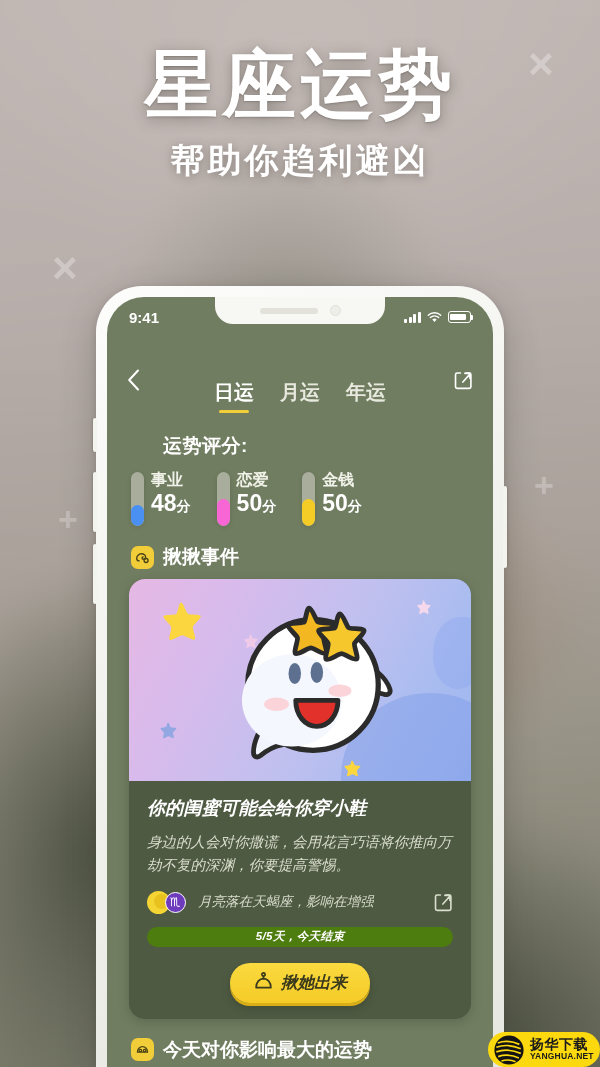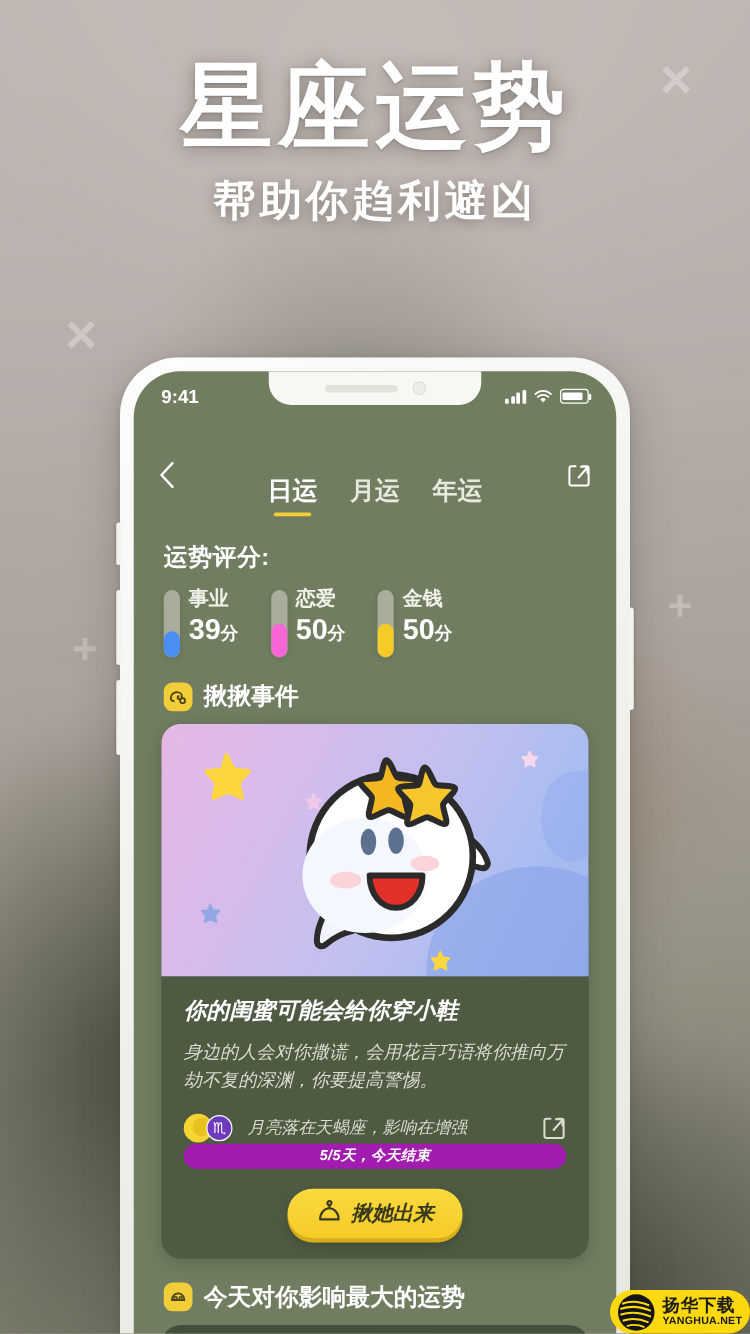--- a/index.html
+++ b/index.html
@@ -107,21 +107,21 @@
          padding-bottom:7px; }
   .tab.active { color:#fff; font-weight:700; }
   .tab.active::after {
     content:""; position:absolute; left:50%; transform:translateX(-50%);
     bottom:0; width:30px; height:3.5px; border-radius:2px; background:#f2cd3a;
   }
   #share-top { width:30px; display:flex; justify-content:flex-end; }
 
   
   #score-sec { padding:14px 24px 0 24px; color:#fff; }
-  #score-label { font-size:19px; font-weight:700; letter-spacing:.5px; }
+  #score-label { font-size:19px; font-weight:700; letter-spacing:.5px;margin-left:32px; }
   #meters { display:flex; gap:26px; margin-top:13px; }
   .meter { display:flex; gap:7px; }
   .gauge { width:13px; height:54px; border-radius:7px;
            background:#a9ad9c; position:relative; overflow:hidden;
            box-shadow:0 1px 5px rgba(0,0,0,.12); }
   .gauge i { position:absolute; left:0; bottom:0; width:100%; border-radius:7px; display:block; }
   .m-text { line-height:1.05; }
   .m-name { font-size:16px; font-weight:600; color:#f0f1e8; }
   .m-score { font-size:23px; font-weight:800; margin-top:2px; }
   .m-score span { font-size:14px; font-weight:600; }
@@ -147,22 +147,22 @@
   #moon-circ { position:absolute; left:0; top:0; width:23px; height:23px; border-radius:50%;
     background:#f5d534; }
   #moon-circ::after { content:""; position:absolute; left:7px; top:3px; width:15px; height:15px;
     border-radius:50%; background:#e8c31f; }
   #zod-circ { position:absolute; left:18px; top:1px; width:21px; height:21px; border-radius:50%;
     background:#6e3bbd; border:1.6px solid #fff;
     display:flex; align-items:center; justify-content:center;
     color:#fff; font-size:12px; line-height:1; }
   #moon-text { flex:1; font-size:13.5px; color:#d9ddcd; }
   #share-card { width:24px; display:flex; justify-content:flex-end; }
-  #progress { margin-top:1px; height:20px; border-radius:10px;
-    background:#a21caf; display:flex; align-items:center; justify-content:center;
+  #progress { margin-top:13px; height:20px; border-radius:10px;
+    background:#4d7c0f; display:flex; align-items:center; justify-content:center;
     color:#fff; font-size:11.5px; font-weight:600; letter-spacing:.4px; }
   #cta-wrap { margin-top:16px; display:flex; justify-content:center; }
   #cta {
     display:flex; align-items:flex-start; gap:7px;
     padding:9px 23px; border-radius:22px;
     background:linear-gradient(180deg,#fada3f,#f5cb26);
     color:#3a3a1c; font-size:16.5px; font-weight:700;
     box-shadow:0 3px 0 #d9ae16, 0 5px 10px rgba(0,0,0,.18);
     cursor:pointer;
   }
@@ -252,21 +252,21 @@
     <div id="score-sec">
       <div id="score-label">运势评分:</div>
       <div id="meters">
 
         <div class="meter">
           <div class="gauge">
             <i style="height:39%;background:#4a90f2;"></i>
           </div>
           <div class="m-text">
             <div class="m-name">事业</div>
-            <div class="m-score"><b>39</b><span>分</span></div>
+            <div class="m-score"><b>48</b><span>分</span></div>
           </div>
         </div>
 
         <div class="meter">
           <div class="gauge">
             <i style="height:50%;background:#f766d4;"></i>
           </div>
           <div class="m-text">
             <div class="m-name">恋爱</div>
             <div class="m-score"><b>50</b><span>分</span></div>

